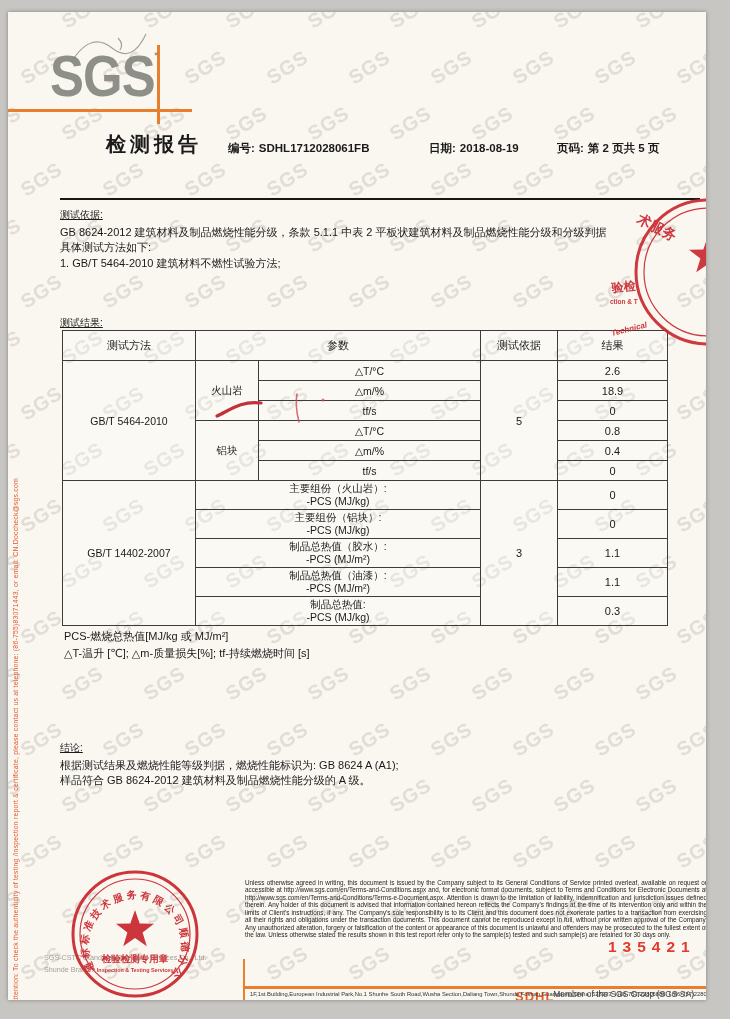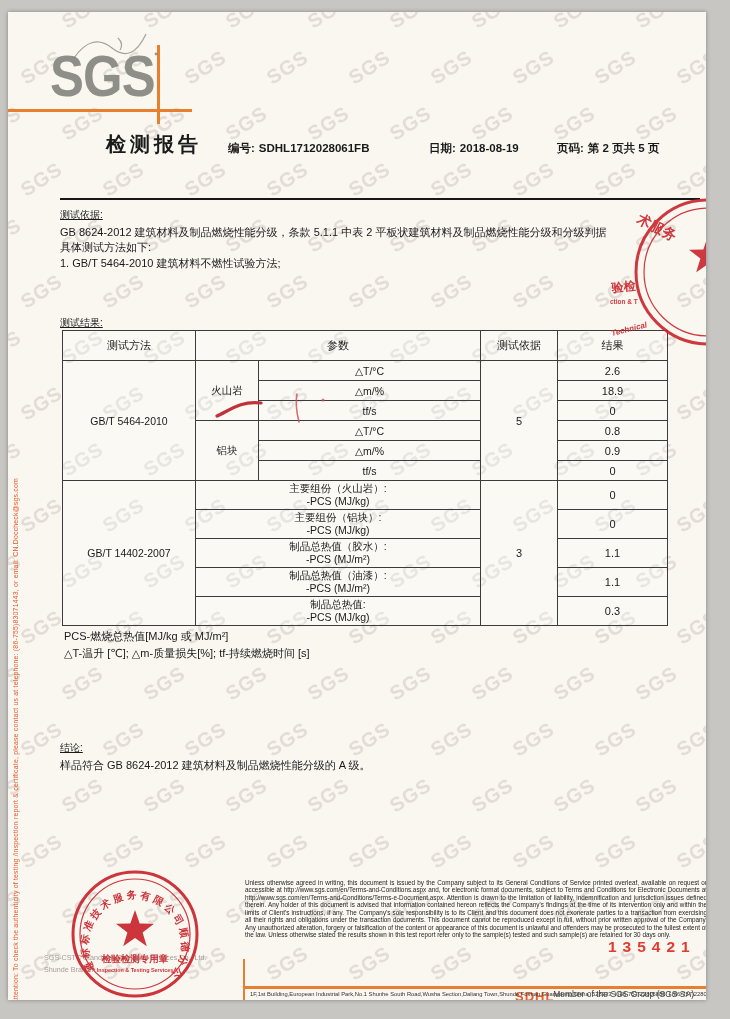--- a/index.html
+++ b/index.html
@@ -317,21 +317,21 @@
       <td>tf/s</td>
       <td class="num">0</td>
     </tr>
     <tr class="tr-a">
       <td rowspan="3">铝块</td>
       <td>△T/°C</td>
       <td class="num">0.8</td>
     </tr>
     <tr class="tr-a">
       <td>△m/%</td>
-      <td class="num">0.9</td>
+      <td class="num">0.4</td>
     </tr>
     <tr class="tr-a">
       <td>tf/s</td>
       <td class="num">0</td>
     </tr>
     <tr class="tr-b">
       <td rowspan="5">GB/T 14402-2007</td>
       <td colspan="2" class="p2">
         <div>主要组份（火山岩）:</div>
         <div>-PCS (MJ/kg)</div>
@@ -377,20 +377,21 @@
   </svg>
 
   <div class="abs remarks z1">
     <div>PCS-燃烧总热值[MJ/kg 或 MJ/m²]</div>
     <div>△T-温升 [℃]; △m-质量损失[%]; tf-持续燃烧时间 [s]</div>
   </div>
 
 
   <div class="abs concl blk z1">
     <div class="h-u">结论:</div>
+    <div>根据测试结果及燃烧性能等级判据，燃烧性能标识为: GB 8624 A (A1);</div>
     <div>样品符合 GB 8624-2012 建筑材料及制品燃烧性能分级的 A 级。</div>
   </div>
 
   <svg class="abs side-stamp" width="98" height="164" viewBox="0 0 98 164">
     <circle cx="100" cy="84" r="72" stroke="#c9252c" stroke-width="3" fill="none"></circle>
     <circle cx="100" cy="84" r="64" stroke="#c9252c" stroke-width="1.2" fill="none"></circle>
     <polygon class="red" points="100,48 104.7,61.5 119,61.8 107.6,70.5 111.8,84.2 100,76 88.2,84.2 92.4,70.5 81,61.8 95.3,61.5"></polygon>
     <text x="28" y="34" class="redtext" font-size="14" transform="rotate(27 28 34)">术服务</text>
     <text x="4" y="104" class="redtext" font-size="12" transform="rotate(-6 4 104)">验检</text>
     <text x="2" y="116" class="redtext" font-size="6.5">ction &amp; T</text>

